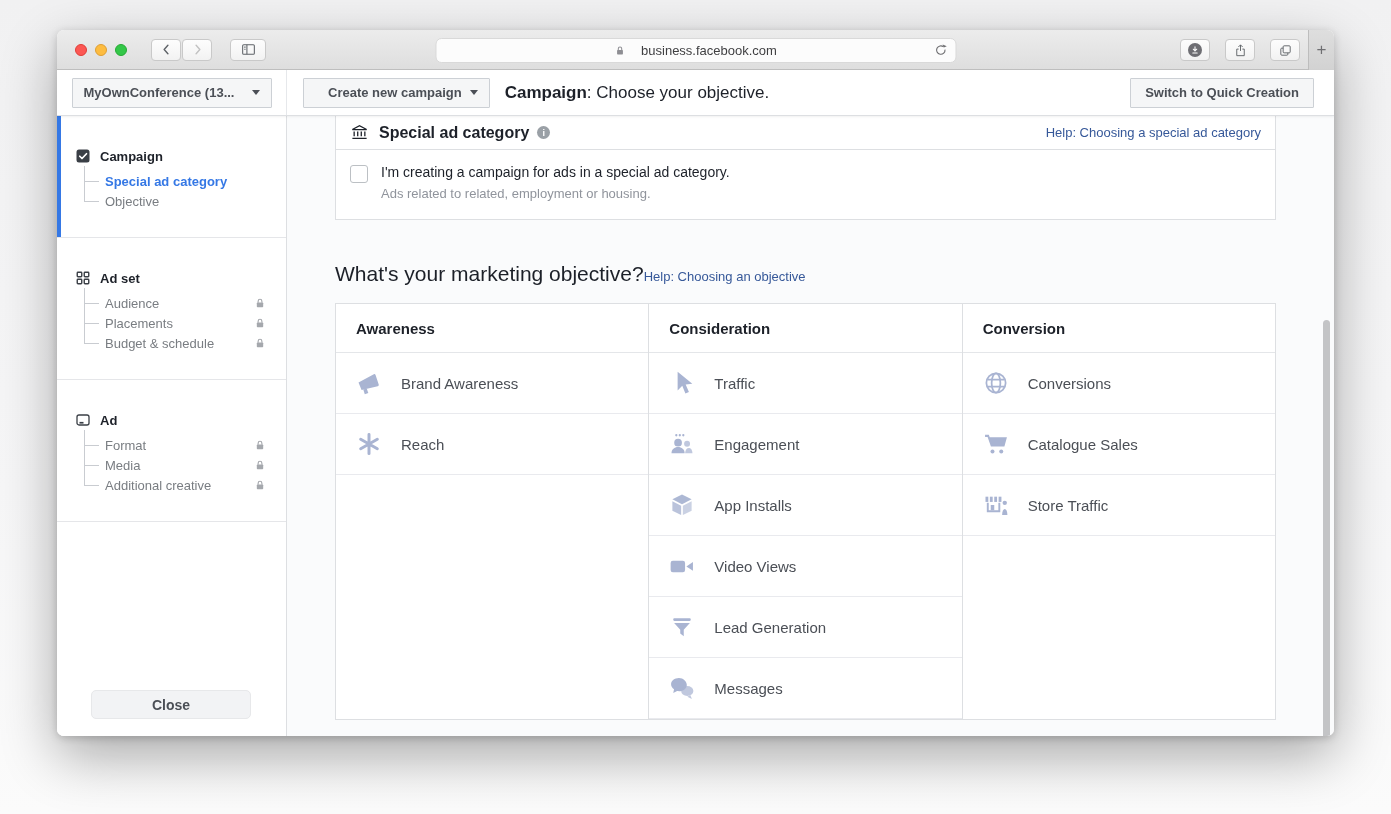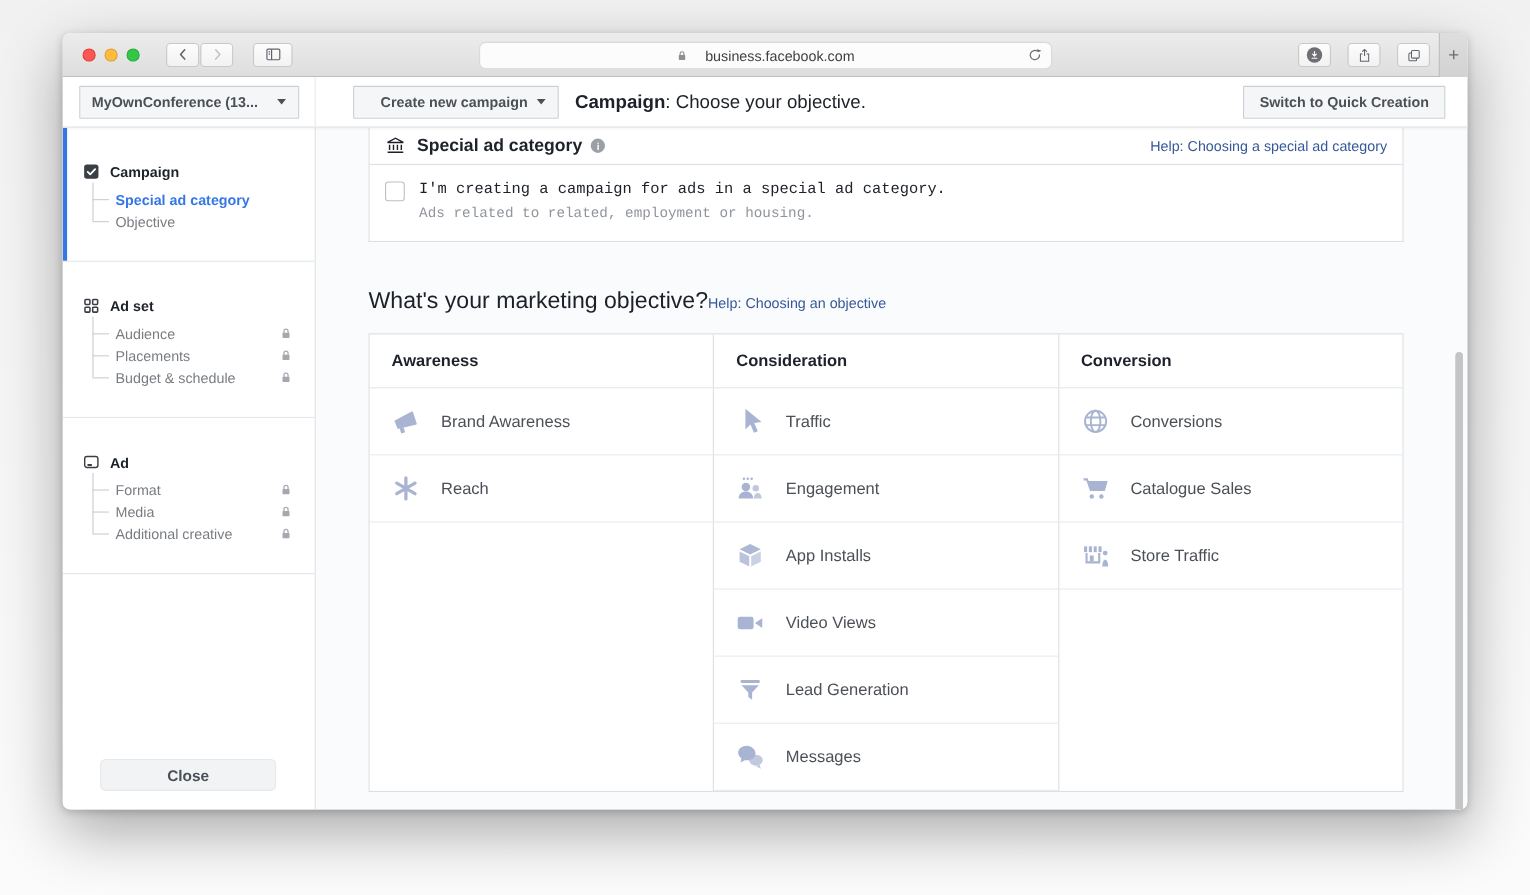--- a/index.html
+++ b/index.html
@@ -67,21 +67,21 @@
   .hdr-left{ width:230px; height:100%; flex:none; display:flex; align-items:center;
     justify-content:center; border-right:1px solid #e6e8eb; }
   .gray-btn{
     background:#f5f6f7; border:1px solid #ccd0d5; border-radius:1px;
     font-size:13px; font-weight:bold; color:#4b4f56; height:30px;
     display:flex; align-items:center; gap:8px; padding:0 11px;
   }
   .acct-btn{ width:200px; justify-content:space-between; }
   .caret{ width:0; height:0; border-left:4px solid transparent;
     border-right:4px solid transparent; border-top:5px solid #4b4f56; }
-  .create-btn{ margin-left:34px;padding-left:24px; }
+  .create-btn{ margin-left:16px;padding-left:24px; }
   .crumb{ margin-left:15px; font-size:17px; color:#1d2129; }
   .crumb b{ font-weight:bold; }
   .switch-btn{ position:absolute; right:20px; padding:0 14px; }
 
   .fb-body{ flex:1; display:flex; position:relative; overflow:hidden; }
 
   
   .sidebar{ width:230px; flex:none; background:#fff; border-right:1px solid #dddfe2;
     position:relative; }
   .side-section{ position:relative; padding:32px 20px 26px 18px;
@@ -114,21 +114,21 @@
   .card{ background:#fff; border:1px solid #dddfe2; border-top:none; }
   .card-header{ height:34px; display:flex; align-items:center; padding:0 14px;
     border-bottom:1px solid #dddfe2; }
   .card-header .bank{ color:#1d2129; margin-right:10px; }
   .card-title{ font-size:16px; font-weight:bold; color:#1d2129; }
   .info-dot{ width:13px; height:13px; border-radius:50%; background:#9aa0a6;
     color:#fff; font-size:9px; font-weight:bold; display:flex; align-items:center;
     justify-content:center; margin-left:8px; font-style:normal; }
   .flex-sp{ flex:1; }
   .help-link{ font-size:13px; color:#365899; text-decoration:none; }
-  .card-body{ padding:14px 14px 18px; display:flex; gap:13px;font-family:Liberation Mono, monospace; }
+  .card-body{ padding:14px 14px 18px; display:flex; gap:13px; }
   .checkbox{ width:18px; height:18px; background:#fff; border:1px solid #bcc0c4;
     border-radius:3px; flex:none; margin-top:1px; }
   .chk-label{ font-size:14px; color:#1d2129; }
   .chk-note{ font-size:13px; color:#90949c; margin-top:6px; }
 
   .obj-head{ margin-top:42px; display:flex; align-items:baseline; }
   .obj-heading{ font-size:21px; font-weight:400; color:#1c2028; }
 
   .obj-table{ margin-top:17px; display:flex; height:417px; background:#fff;
     border:1px solid #dddfe2; }

